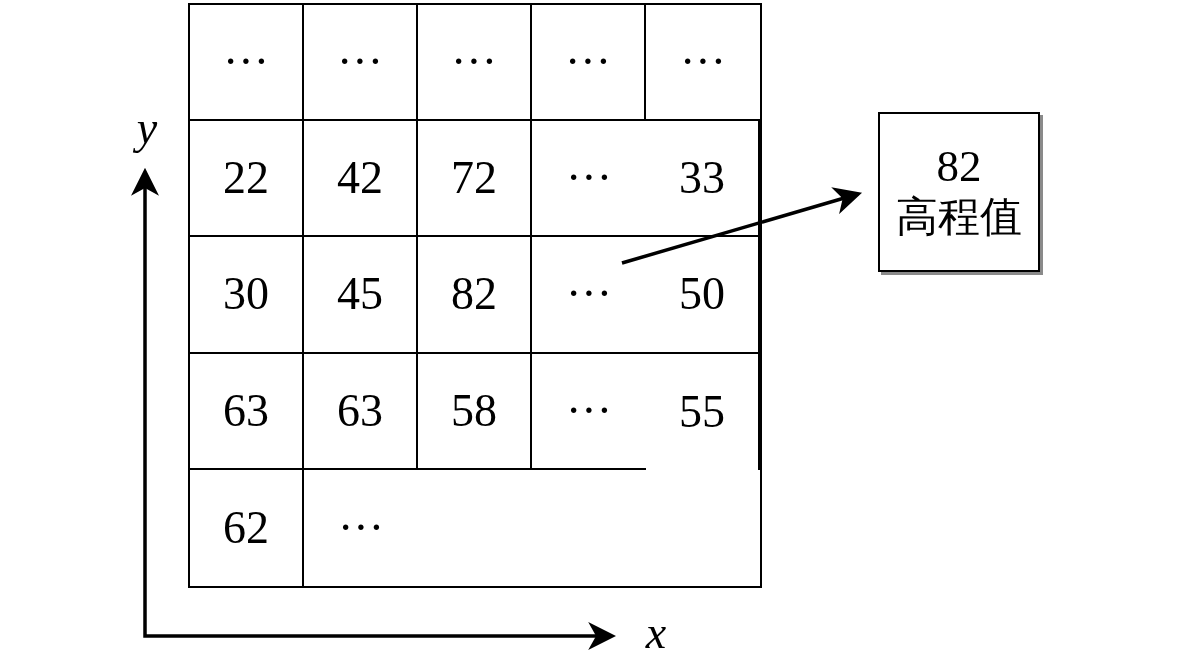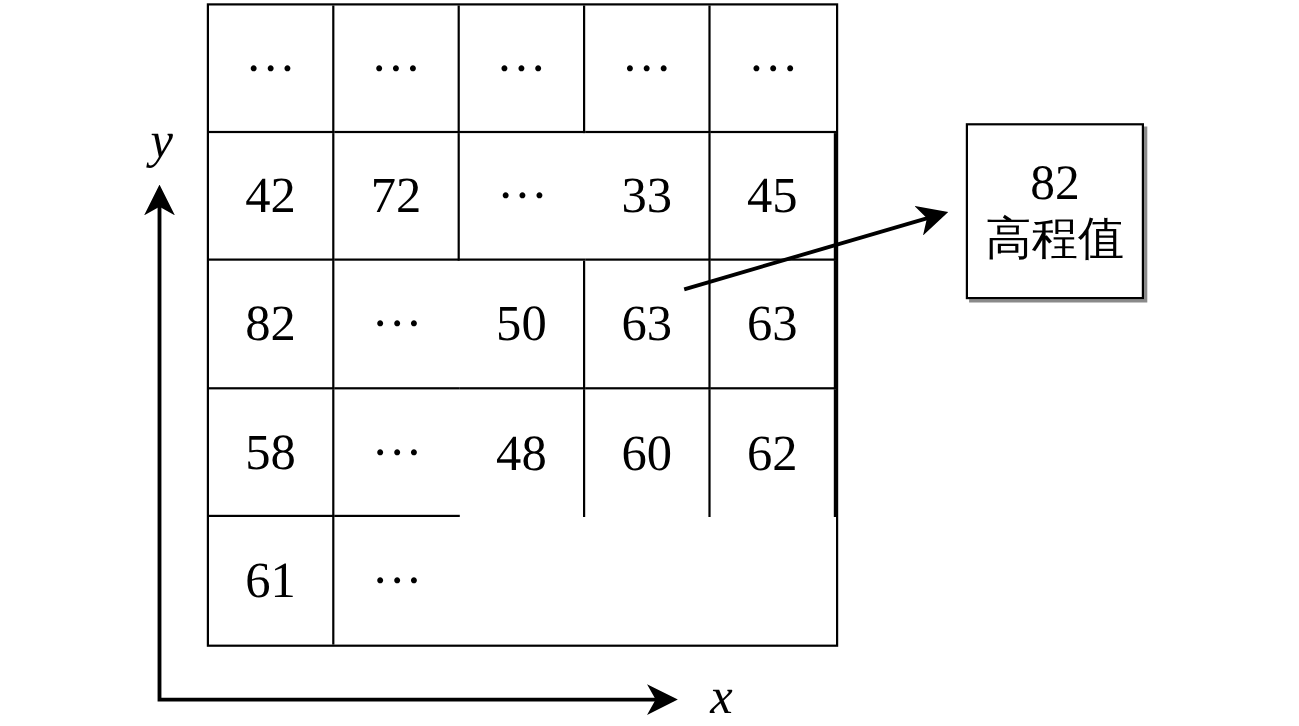--- a/index.html
+++ b/index.html
@@ -93,39 +93,39 @@
 
 <div id="stage">
 
   <div id="dem-grid">
     <div class="cell">···</div>
     <div class="cell">···</div>
     <div class="cell">···</div>
     <div class="cell">···</div>
     <div class="cell last-col">···</div>
 
+    <div class="cell">22</div>
     <div class="cell">42</div>
     <div class="cell">72</div>
     <div class="cell last-col">···</div>
 
     <div class="cell">33</div>
+    <div class="cell">30</div>
     <div class="cell">45</div>
     <div class="cell">82</div>
     <div class="cell last-col">···</div>
 
     <div class="cell">50</div>
     <div class="cell">63</div>
     <div class="cell">63</div>
     <div class="cell">58</div>
     <div class="cell last-col">···</div>
 
-    <div class="cell last-row">48</div>
-    <div class="cell last-row">60</div>
+    <div class="cell last-row">55</div>
     <div class="cell last-row">62</div>
-    <div class="cell last-row">61</div>
     <div class="cell last-row last-col">···</div>
   </div>
 
   <svg id="axes-svg" viewBox="0 0 1181 660" xmlns="http://www.w3.org/2000/svg">
     <defs>
       <marker id="ah" viewBox="0 0 10 10" refX="8.5" refY="5" markerWidth="8" markerHeight="8" orient="auto-start-reverse">
         <path d="M0,0 L10,5 L0,10 L2.8,5 Z" fill="#000000"></path>
       </marker>
     </defs>
 

